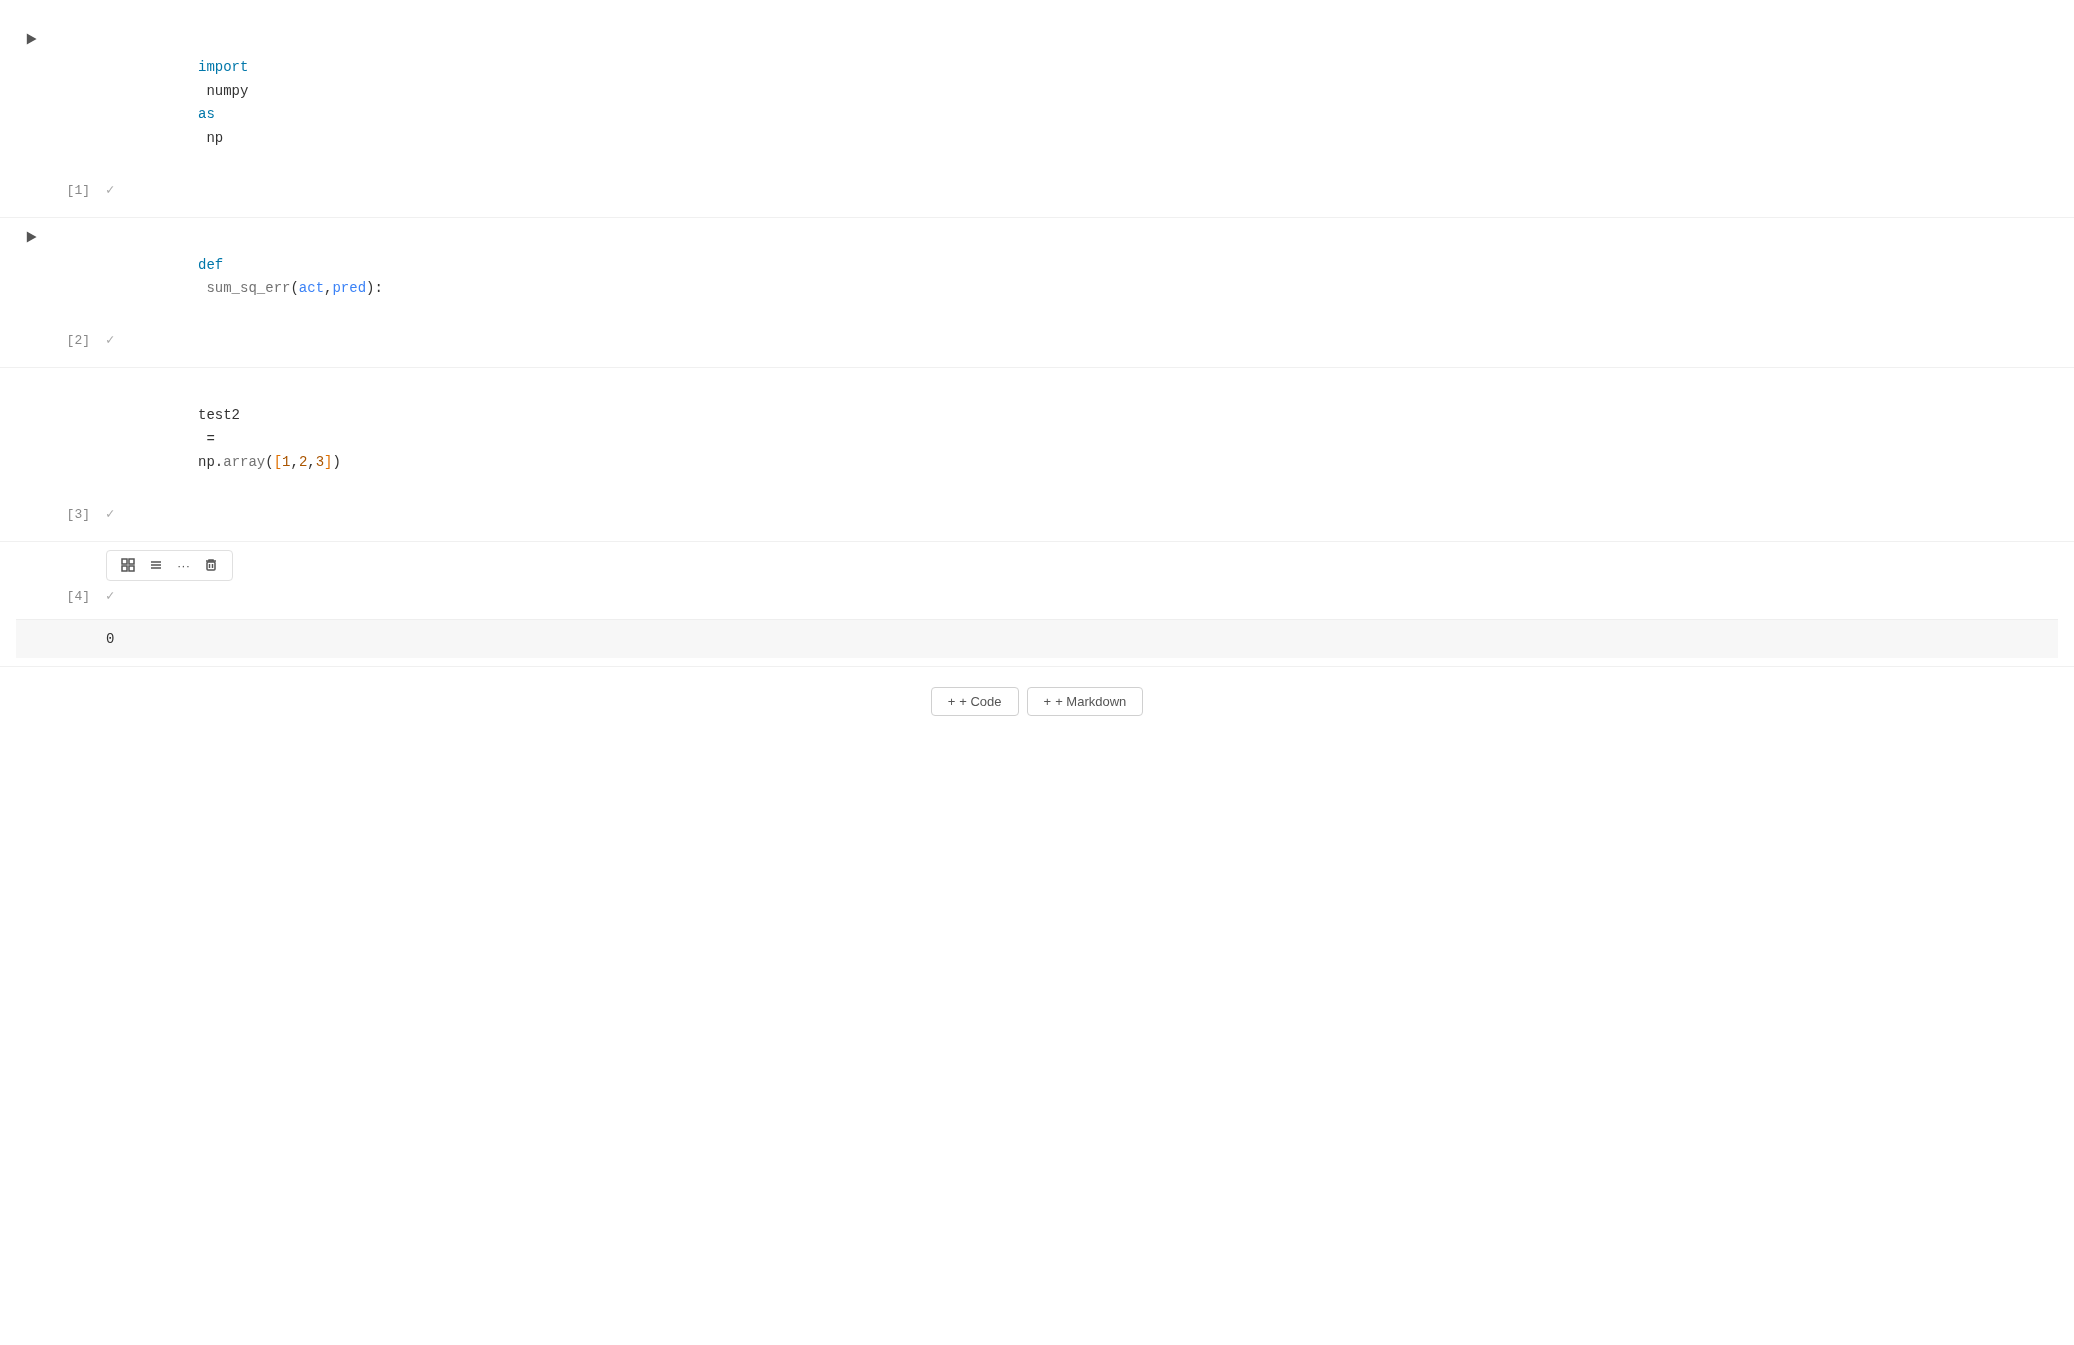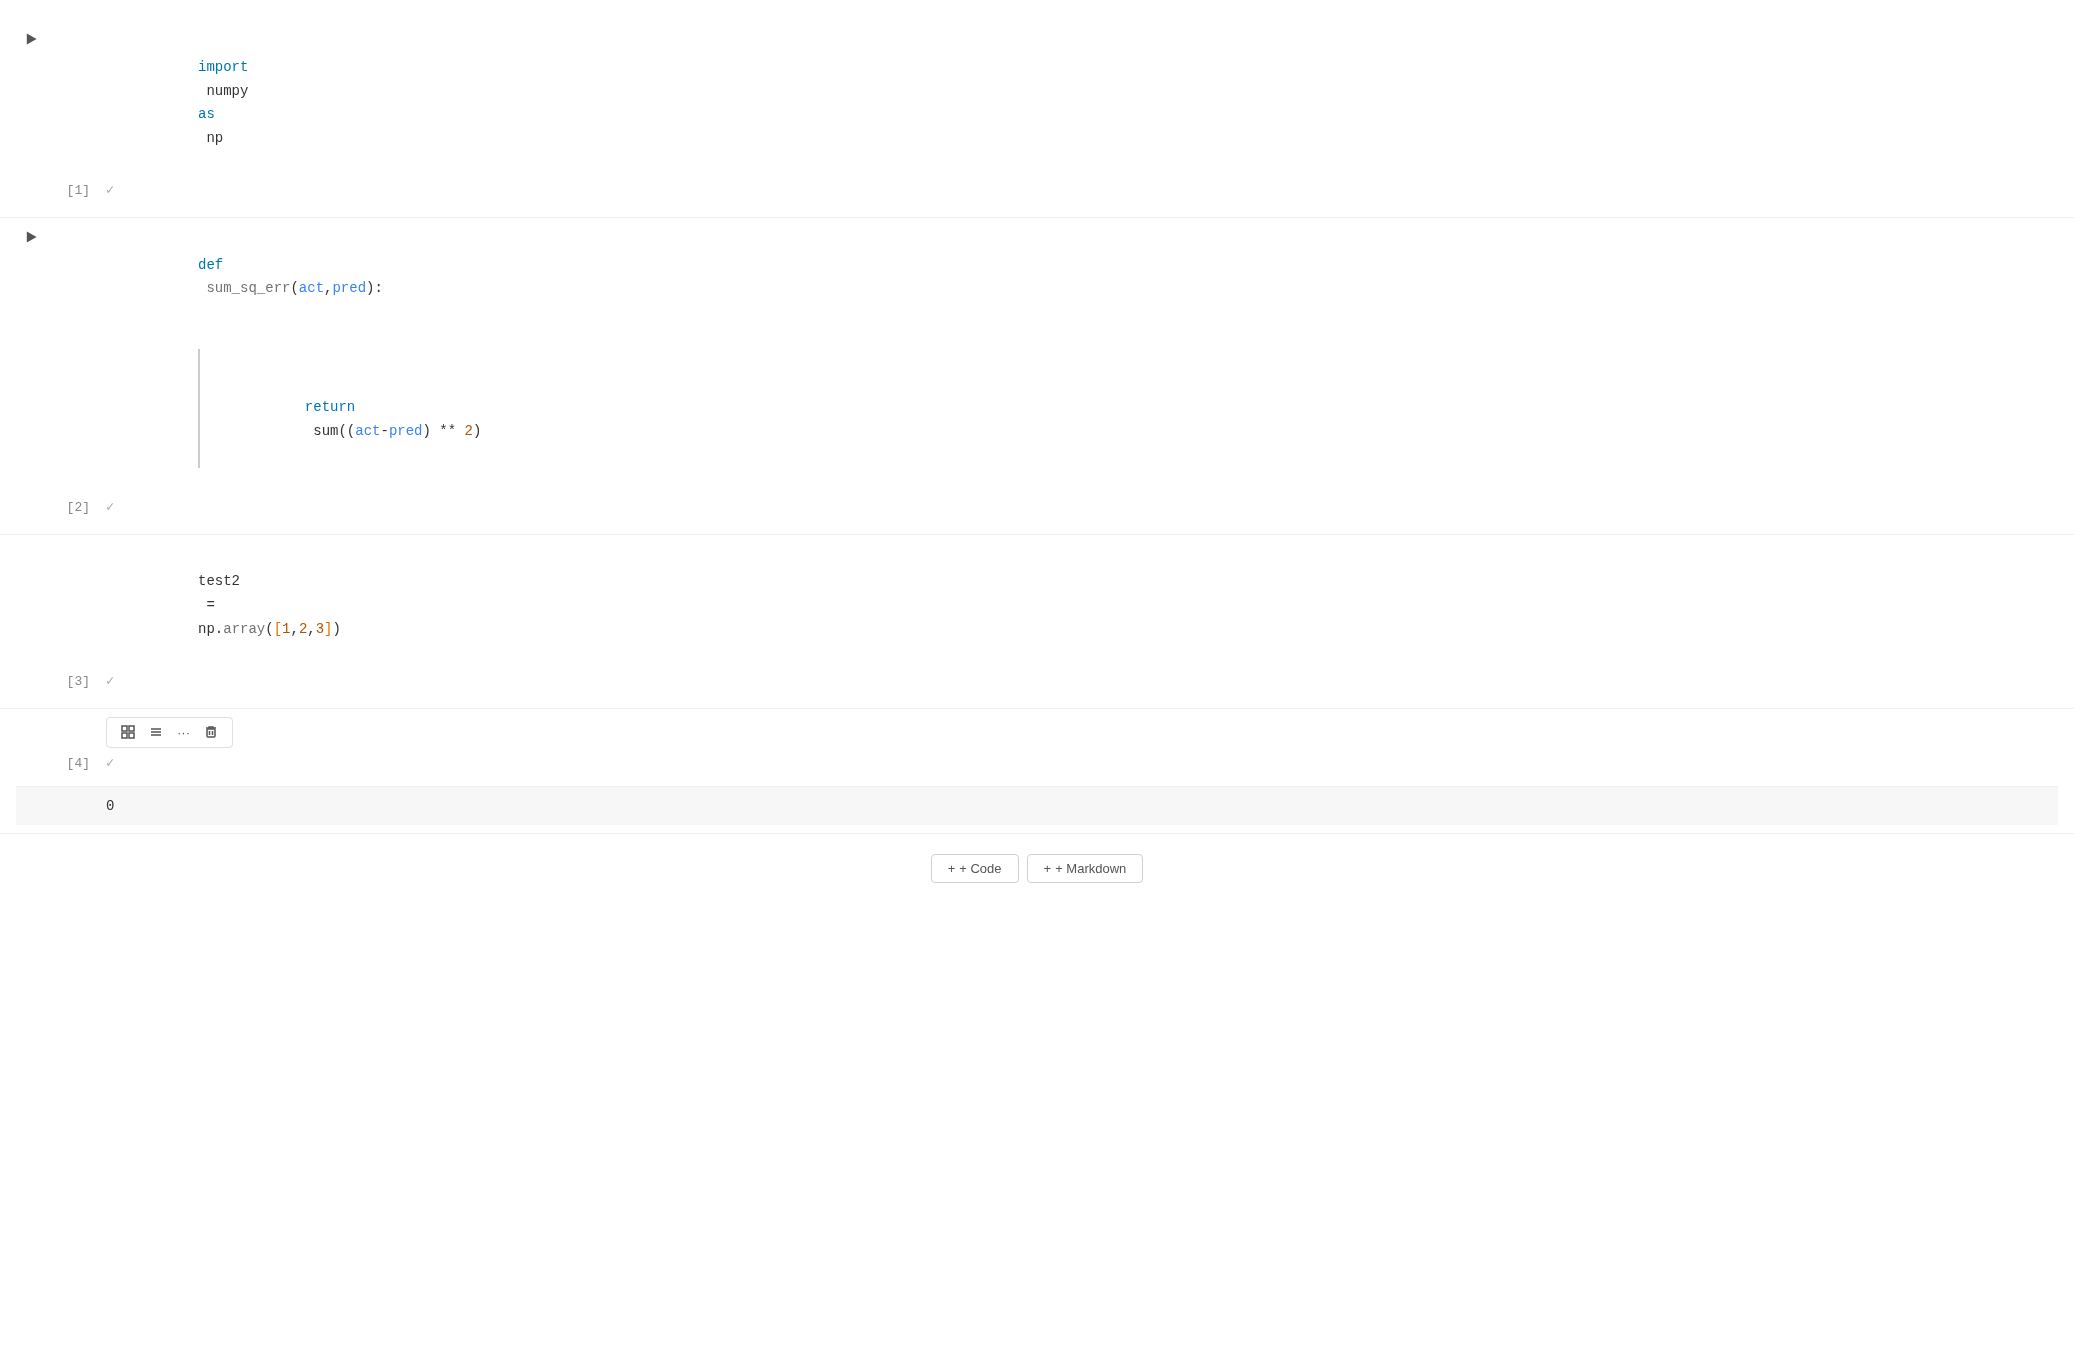--- a/index.html
+++ b/index.html
@@ -185,27 +185,20 @@
       <div class="run-button">
         <svg viewBox="0 0 10 10" fill="currentColor">
             <polygon points="2,1 9,5 2,9"></polygon>
           </svg>
       </div>
       <div class="cell-gutter"></div>
       <div class="cell-content">
         <span class="code-line">
           <span class="kw">def</span>
           <span class="fn"> sum_sq_err</span><span class="op">(</span><span class="param">act</span><span class="op">,</span><span class="param">pred</span><span class="op">):</span>
-        </span>
-        <span class="code-line">
-          <span class="def-indent">
-            <span class="indent"></span>
-            <span class="kw">return</span>
-            <span class="var"> sum</span><span class="op">((</span><span class="param">act</span><span class="op">-</span><span class="param">pred</span><span class="op">) </span><span class="op">**</span><span class="num"> 2</span><span class="op">)</span>
-          </span>
         </span>
       </div>
     </div>
     <div class="cell-row">
       <div class="run-button"></div>
       <div class="cell-gutter">[2]</div>
       <div class="checkmark">✓</div>
     </div>
   </div>
 

